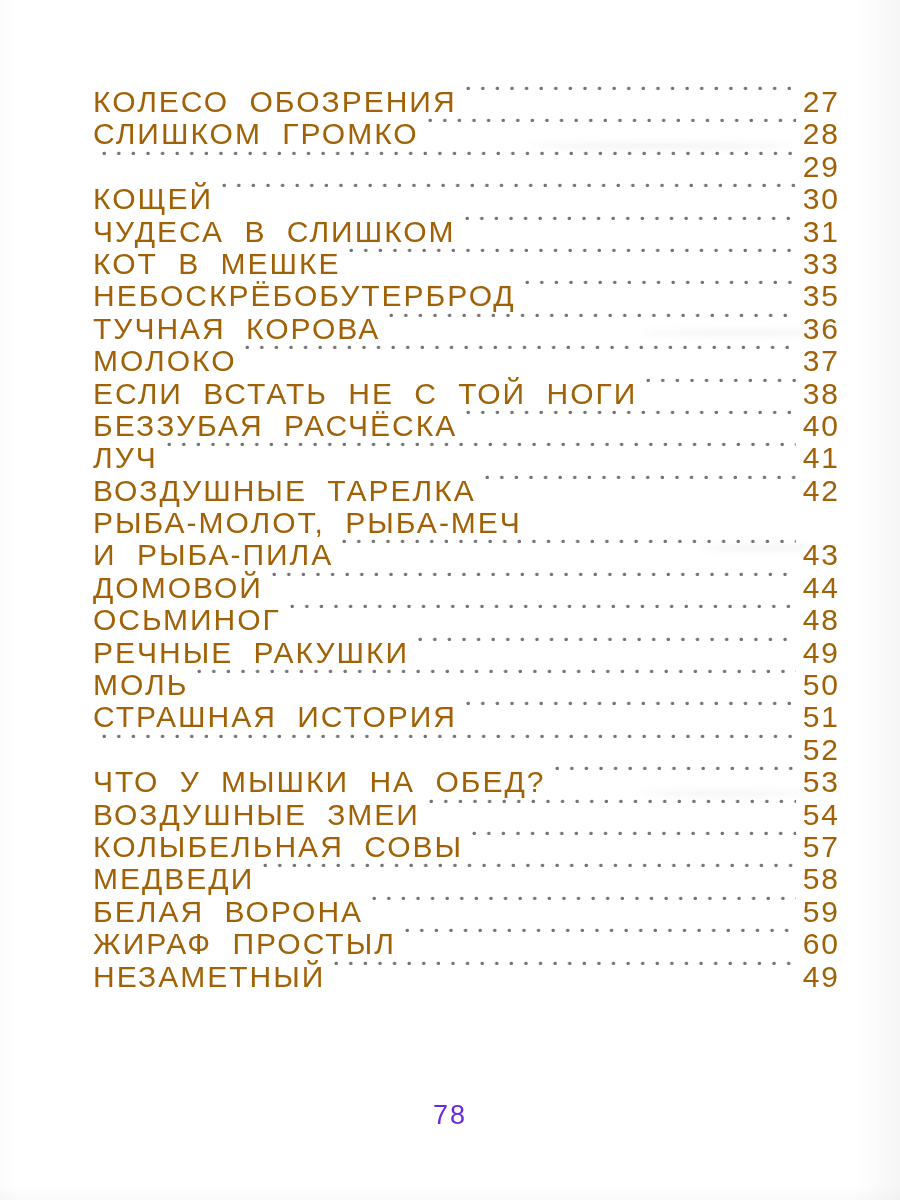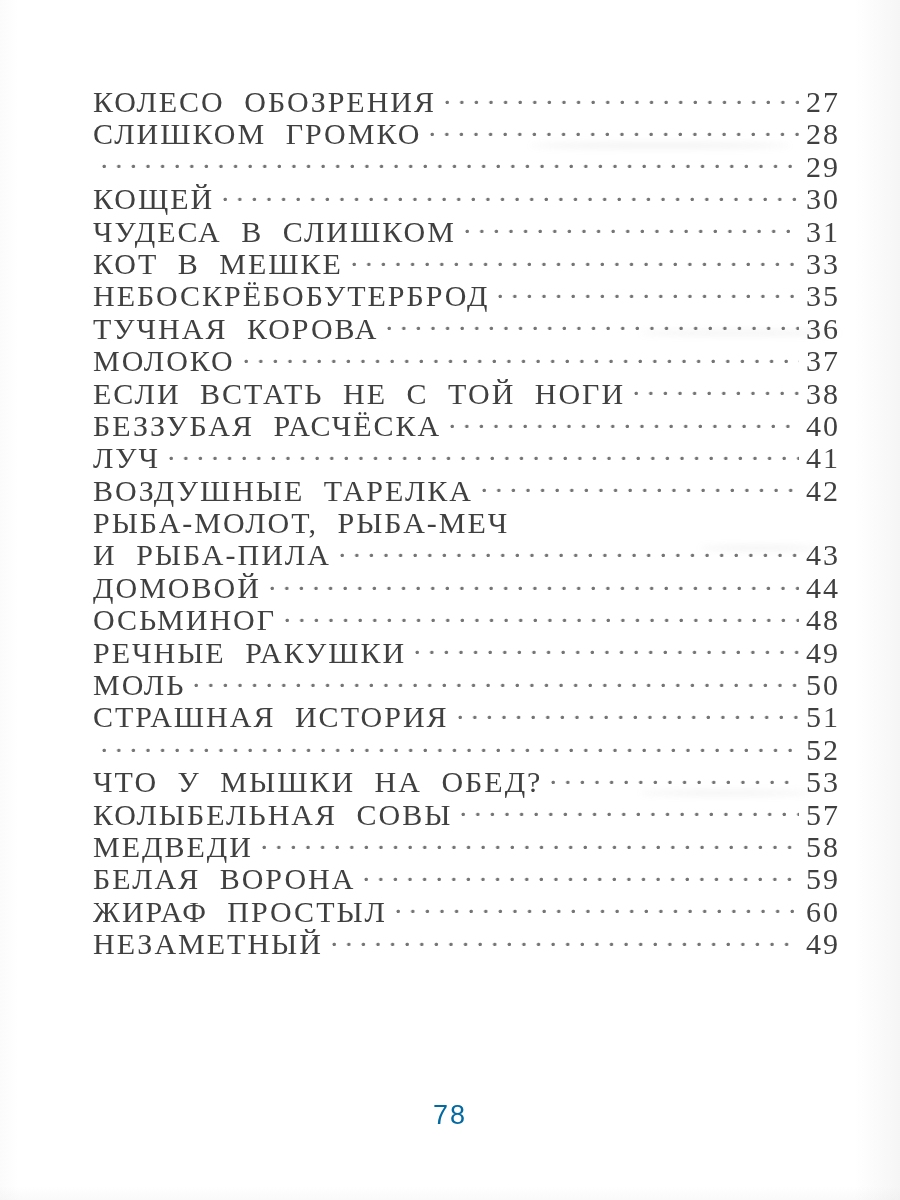--- a/index.html
+++ b/index.html
@@ -37,28 +37,27 @@
   .smudge.s4 { left: 640px; top: 790px; width: 170px; height: 6px; }
 
   .toc {
     position: absolute;
     left: 93px;
     top: 86px;
     width: 747px;
   }
   .row {
     display: flex;
-    align-items: center;
+    align-items: flex-start;
     height: 32.4px;
     line-height: 32.4px;
     font-size: 30px;
-    color: #404040;
+    color: #a16207;
     letter-spacing: 2px;
     word-spacing: 10px;
-    font-family: Liberation Serif, serif;
   }
   .row .title {
     white-space: nowrap;
     flex: 0 0 auto;
   }
   .row .leader {
     flex: 1 1 auto;
     display: inline-block;
     height: 5px;
     margin: 0 7px 0 9px;
@@ -72,21 +71,21 @@
     white-space: nowrap;
   }
   .footer {
     position: absolute;
     left: 0;
     width: 900px;
     top: 1100px;
     text-align: center;
     font-size: 27px;
     letter-spacing: 2px;
-    color: #0369a1;
+    color: #6d28d9;
   }
 </style>
 </head>
 <body>
 
 <div class="scan-layer"></div>
 <div class="smudge s1"></div>
 <div class="smudge s2"></div>
 <div class="smudge s3"></div>
 <div class="smudge s4"></div>
@@ -216,20 +215,25 @@
     <span class="leader"></span>
     <span class="pagenum">52</span>
   </div>
 
   <div class="row">
     <span class="title">ЧТО У МЫШКИ НА ОБЕД?</span>
     <span class="leader"></span>
     <span class="pagenum">53</span>
   </div>
 
+  <div class="row">
+    <span class="title">ВОЗДУШНЫЕ ЗМЕИ</span>
+    <span class="leader"></span>
+    <span class="pagenum">54</span>
+  </div>
 
 
   <div class="row">
     <span class="title">КОЛЫБЕЛЬНАЯ СОВЫ</span>
     <span class="leader"></span>
     <span class="pagenum">57</span>
   </div>
 
   <div class="row">
     <span class="title">МЕДВЕДИ</span>

